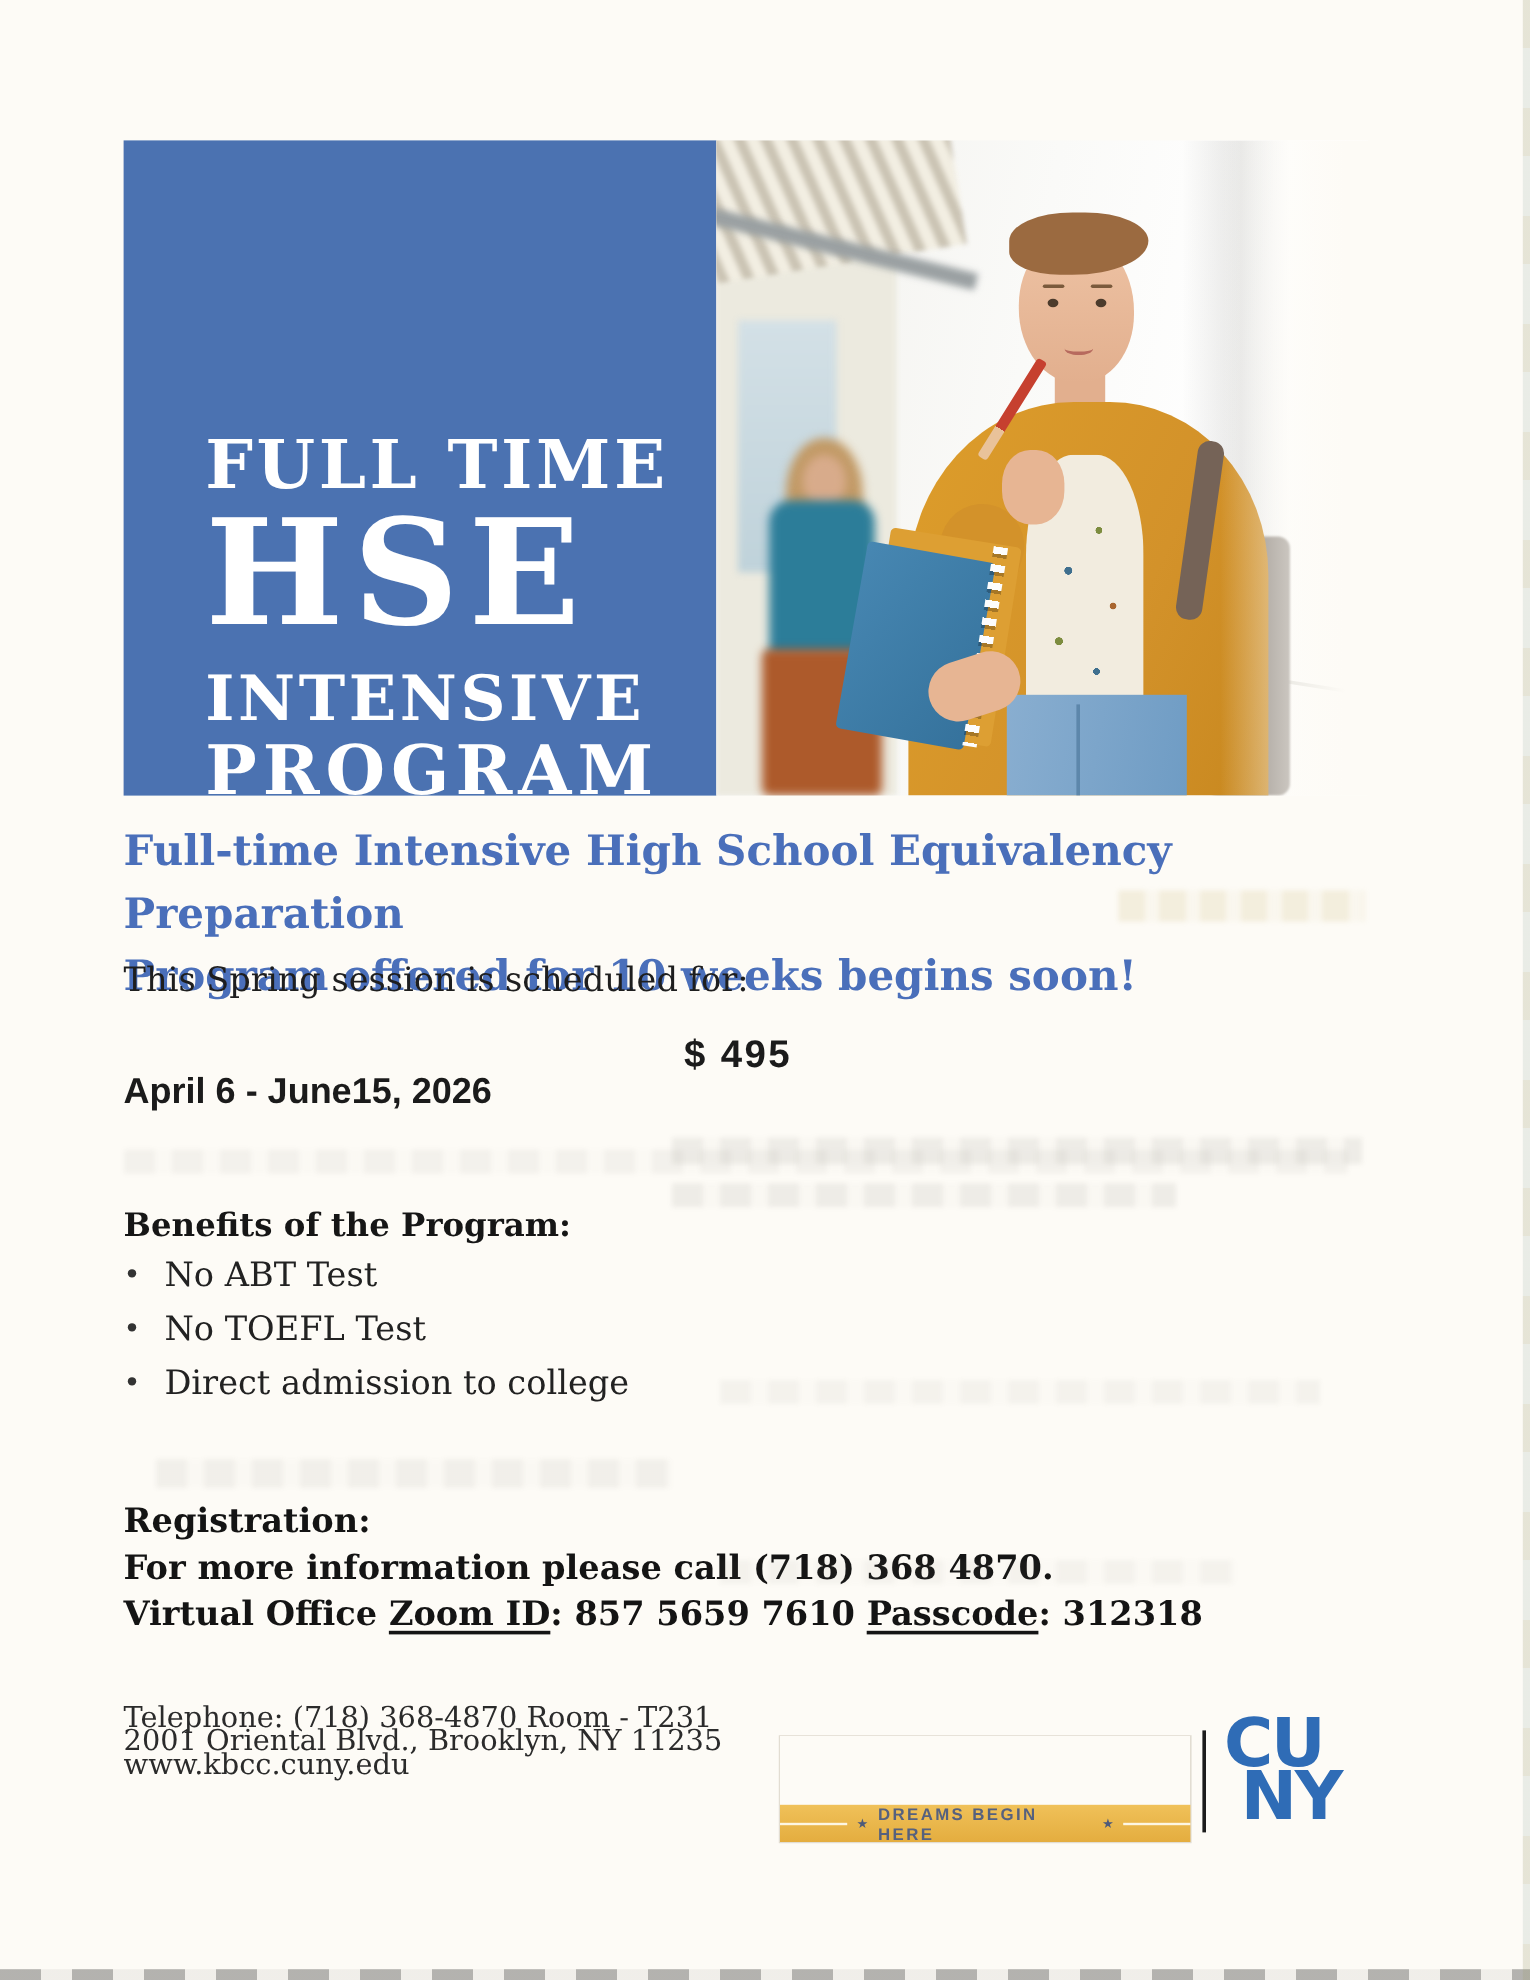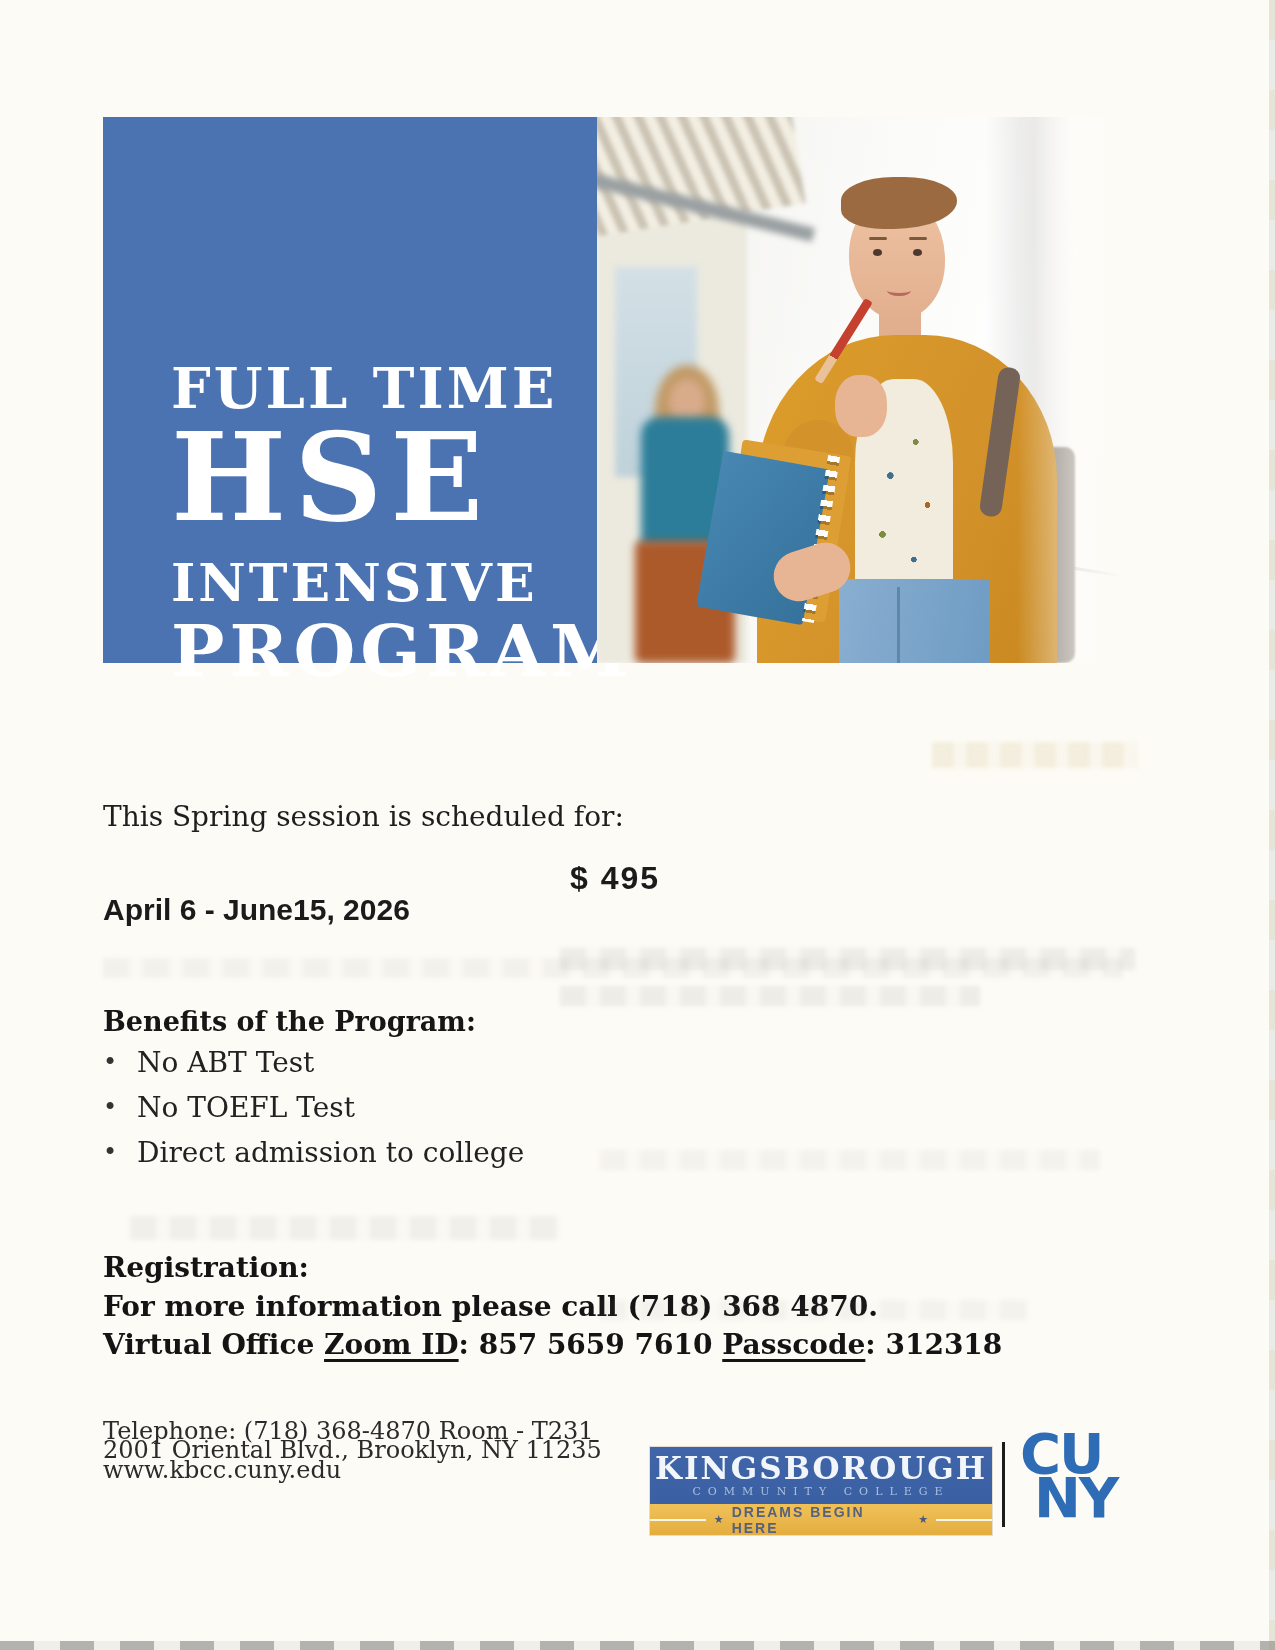--- a/index.html
+++ b/index.html
@@ -17,21 +17,21 @@
     position:absolute;left:103px;top:117px;width:494px;height:546px;
     color:#ffffff;
   }
   .title-box .tline{
     position:absolute;left:68px;white-space:nowrap;
     font-family:"DejaVu Serif", serif;font-weight:bold;
   }
   .t1{top:238px;font-size:56px;letter-spacing:3px;}
   .t2{top:288px;font-size:122px;letter-spacing:8px;}
   .t3{top:435px;font-size:52px;letter-spacing:3px;}
-  .t4{top:492px;font-size:71px;letter-spacing:5px;}
+  .t4{top:492px;font-size:57px;letter-spacing:5px;}
 
   
   .photo{
     position:absolute;left:597px;top:117px;width:543px;height:546px;
     overflow:hidden;
     background:linear-gradient(100deg,#f1f0ec 0%,#fafaf8 45%,#ffffff 75%,#fdfcf8 100%);
   }
   .photo *{position:absolute;}
   .awning{
     left:-30px;top:-25px;width:230px;height:130px;
@@ -178,20 +178,24 @@
     <div class="arm-left"></div>
     <div class="nb-orange"></div>
     <div class="nb-blue"></div>
     <div class="spiral"></div>
     <div class="hand-low"></div>
     <div class="pencil"></div>
     <div class="hand-up"></div>
     <div class="photo-fade"></div>
   </div>
 
+  <div class="headline" style="color:#4a6fba;">
+    <div>Full-time Intensive High School Equivalency Preparation</div>
+    <div>Program offered for 10 weeks begins soon!</div>
+  </div>
 
   <div class="session-intro">This Spring session is scheduled for:</div>
   <div class="sched l2">April 6 - June15, 2026</div>
   <div class="price">$ 495</div>
 
   <div class="benefits-h">Benefits of the Program:</div>
   <div class="bullet b1"><span class="dot">•</span><span>No ABT Test</span></div>
   <div class="bullet b2"><span class="dot">•</span><span>No TOEFL Test</span></div>
   <div class="bullet b3"><span class="dot">•</span><span>Direct admission to college</span></div>
 
@@ -199,24 +203,20 @@
   <div class="reg-l1">For more information please call (718) 368 4870.</div>
   <div class="reg-l2">
     <span>Virtual Office </span><span class="uline">Zoom ID</span><span>: 857 5659 7610 </span><span class="uline">Passcode</span><span>: 312318</span>
   </div>
 
   <div class="addr a1">2001 Oriental Blvd., Brooklyn, NY 11235</div>
   <div class="addr a2">Telephone: (718) 368-4870  Room - T231</div>
   <div class="addr a3">www.kbcc.cuny.edu</div>
 
   <div class="kcc">
-    <div class="kcc-blue">
-      <div class="kcc-name">KINGSBOROUGH</div>
-      <div class="kcc-sub">COMMUNITY COLLEGE</div>
-    </div>
     <div class="kcc-gold">
       <span class="kcc-rule"></span>
       <span class="kcc-star">★</span>
       <span class="kcc-tag">DREAMS BEGIN HERE</span>
       <span class="kcc-star">★</span>
       <span class="kcc-rule"></span>
     </div>
   </div>
 
   <div class="logo-divider"></div>

